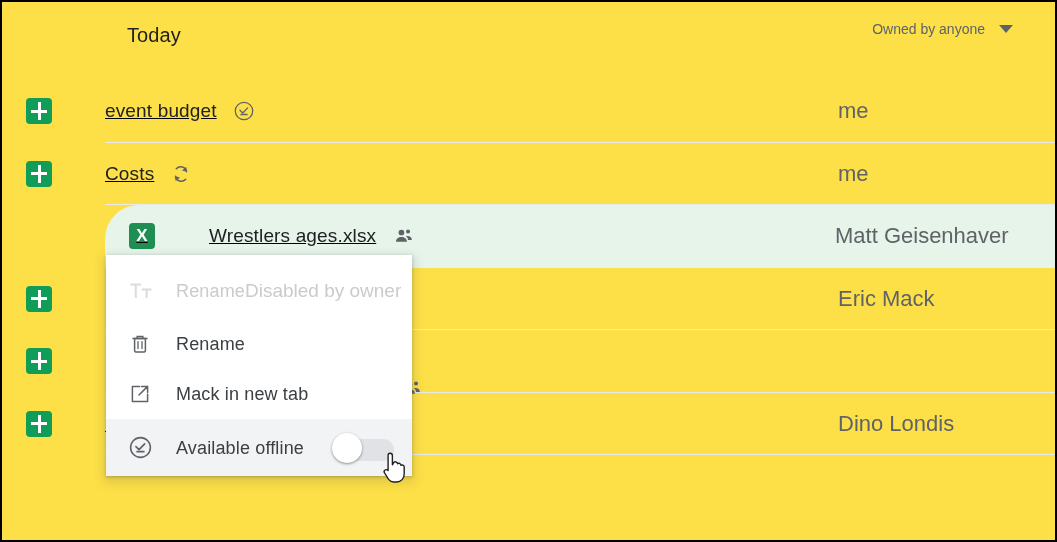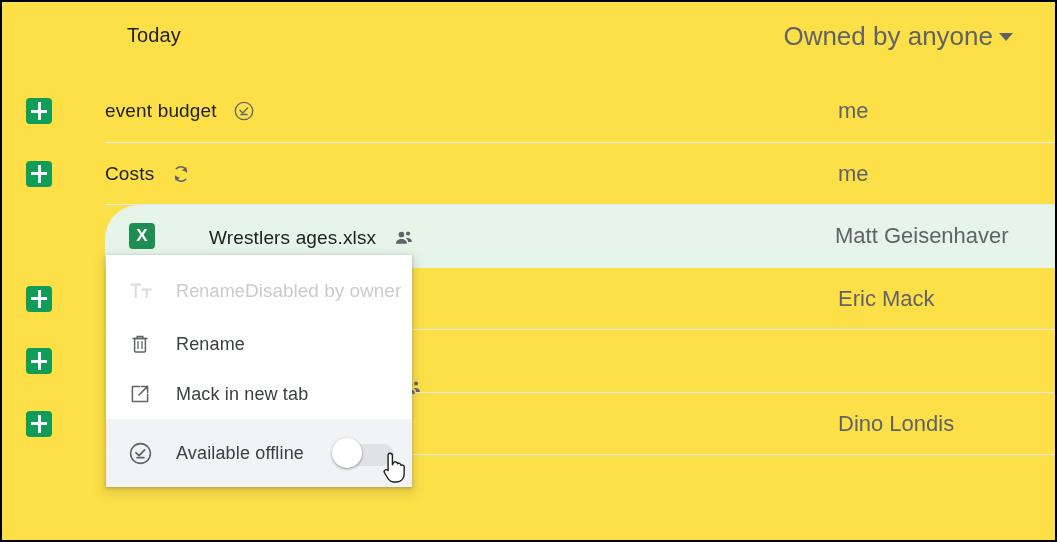--- a/index.html
+++ b/index.html
@@ -37,23 +37,23 @@
     font-size: 20px;
     color: #202124;
     letter-spacing: 0.1px;
   }
   .owner-filter {
     position: absolute;
     right: 42px;
     top: 19px;
     display: flex;
     align-items: center;
-    gap: 6px;
+    gap: 14px;
     color: #5f6368;
-    font-size: 26px;
+    font-size: 14px;
     cursor: pointer;
     user-select: none;
   }
   .caret {
     width: 0;
     height: 0;
     border-left: 7px solid transparent;
     border-right: 7px solid transparent;
     border-top: 8px solid #5f6368;
     display: inline-block;
@@ -96,25 +96,26 @@
     display: flex;
     align-items: center;
     justify-content: flex-start;
     padding-left: 24px;
     box-sizing: border-box;
   }
   .row.selected .name-wrap { padding-left: 37px; }
 
   .name-wrap {
     display: flex;
-    align-items: flex-end;
+    align-items: center;
     gap: 16px;
     flex: 1;
     padding-left: 90px;
     box-sizing: border-box;
+    text-decoration: underline;
   }
   .file-name {
     font-size: 19px;
     color: #202124;
     white-space: nowrap;
     letter-spacing: 0.15px;
   }
   .owner-cell {
     width: 220px;
     min-width: 220px;
@@ -180,21 +181,21 @@
   .menu-item {
     display: flex;
     align-items: center;
     height: 50px;
     padding: 0 0 0 22px;
     box-sizing: border-box;
     cursor: pointer;
     position: relative;
   }
   .menu-item.disabled { cursor: default; height: 56px; }
-  .menu-item.hovered { background: #f1f3f4; height: 68px; }
+  .menu-item.hovered { background: #f1f3f4; height: 57px; }
   .mi-icon {
     width: 48px;
     min-width: 48px;
     display: flex;
     align-items: center;
     color: #5f6368;
   }
   .mi-labels { display: flex; flex-direction: row; justify-content: center; }
   .mi-label {
     font-size: 18px;

